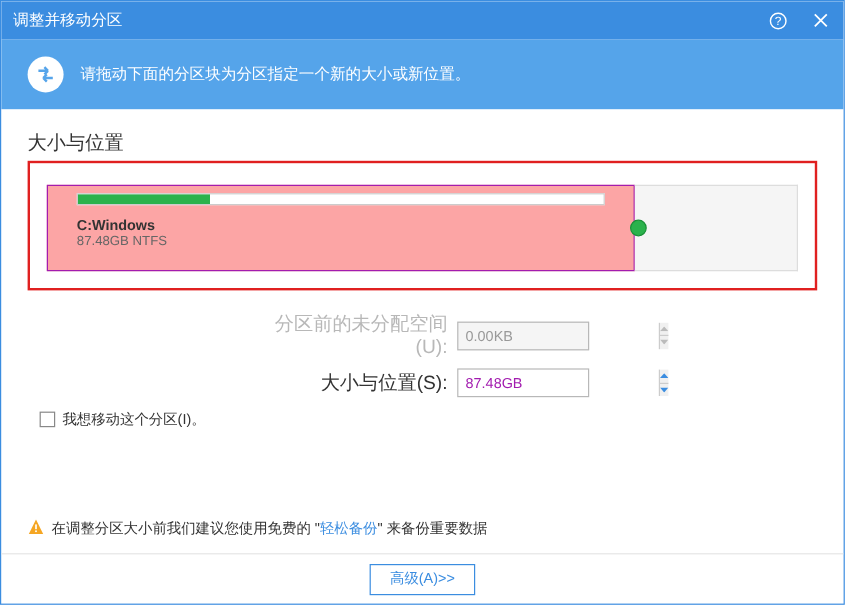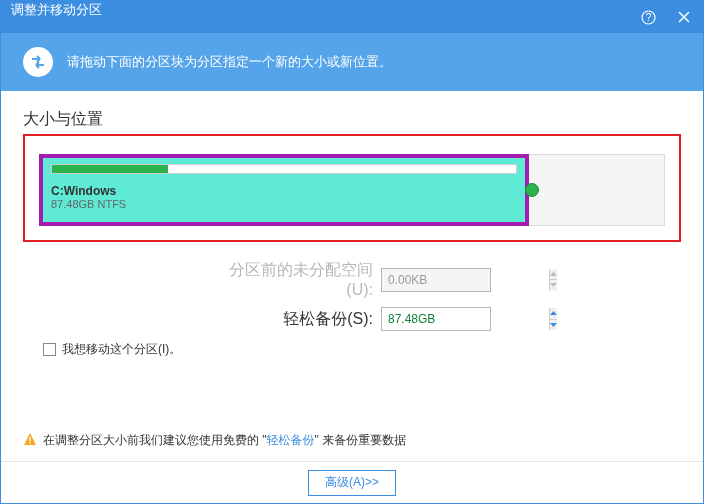--- a/index.html
+++ b/index.html
@@ -1,52 +1,52 @@
 <!DOCTYPE html>
 <html><head>
   <meta charset="utf-8">
   <style>
     * { box-sizing: border-box; margin: 0; padding: 0; font-family: "Microsoft YaHei", Arial, sans-serif; }
     body { width: 704px; height: 504px; background: #fff; border: 1px solid #3b8de0; overflow: hidden; }
     
-    .titlebar { height: 32px; background: #3b8de0; display: flex; padding: 0 10px; color: #fff; font-size: 13px; }
+    .titlebar { height: 32px; background: #3b8de0; display: flex; align-items: center; padding: 0 10px; color: #fff; font-size: 13px; }
     .titlebar-title { flex: 1; }
     .titlebar-actions { display: flex; gap: 18px; align-items: center; }
     .titlebar-icon { cursor: pointer; display: inline-flex; align-items: center; justify-content: center; width: 18px; height: 18px; }
     
     .banner { height: 58px; background: #55a4ea; display: flex; align-items: center; padding: 0 22px; gap: 14px; color: #fff; font-size: 13px; }
     .banner-icon { width: 30px; height: 30px; background: #fff; border-radius: 50%; display: flex; align-items: center; justify-content: center; }
     
     .content { padding: 18px 22px 0 22px; }
     
     .section-label { font-size: 16px; color: #333; margin-bottom: 4px; }
     
     .partition-box { border: 2px solid #e02020; padding: 18px 14px 14px 14px; background: #fff; }
     .partition-visual { position: relative; height: 72px; }
-    .partition-used { position: absolute; left: 0; top: 0; width: 490px; height: 100%; background: #5eead4; border: 4px solid #a21caf; padding: 6px 8px; }
+    .partition-used { position: absolute; left: 0; top: 0; width: 490px; height: 100%; background: #fca5a5; border: 1px solid #a21caf; padding: 6px 24px; }
     .partition-bar { height: 10px; background: #fff; border: 1px solid #ccc; margin-bottom: 10px; position: relative; }
     .partition-bar-fill { height: 100%; background: #2bb24c; width: 25%; }
     .partition-name { font-size: 12px; color: #333; font-weight: bold; }
     .partition-info { font-size: 11px; color: #666; }
     .partition-handle { position: absolute; left: 486px; top: 50%; transform: translateY(-50%); width: 14px; height: 14px; background: #2bb24c; border-radius: 50%; border: 1px solid #1a9038; z-index: 2; cursor: ew-resize; }
     .partition-free { position: absolute; left: 490px; top: 0; right: 0; height: 100%; background: #f5f5f5; border: 1px solid #ddd; border-left: none; }
     
     .fields { margin-top: 18px; }
     .field-row { display: flex; align-items: center; justify-content: center; margin-bottom: 8px; gap: 8px; }
     .field-label { width: 160px; text-align: right; font-size: 16px; color: #333; }
     .field-label.disabled { color: #b8b8b8; }
     .field-input-wrap { display: flex; align-items: flex-start; border: 1px solid #b8b8b8; width: 110px; height: 24px; }
     .field-input-wrap.disabled { background: #f5f5f5; }
-    .field-input { flex: 1; border: none; padding: 0 6px; font-size: 12px; background: transparent; outline: none; color: #15803d; height: 100%; }
+    .field-input { flex: 1; border: none; padding: 0 6px; font-size: 12px; background: transparent; outline: none; color: #a21caf; height: 100%; }
     .field-input-wrap.disabled .field-input { color: #999; }
     .spinner { width: 16px; height: 100%; display: flex; flex-direction: column; border-left: 1px solid #ccc; }
     .spinner-btn { flex: 1; display: flex; align-items: center; justify-content: center; cursor: pointer; background: #f0f0f0; }
     .spinner-btn:first-child { border-bottom: 1px solid #ccc; }
     
-    .checkbox-row { display: flex; align-items: center; gap: 6px; font-size: 12px; color: #333; margin-top: 10px; margin-left: 20px; }
+    .checkbox-row { display: flex; align-items: center; gap: 6px; font-size: 12px; color: #333; margin-top: 10px; margin-left: 10px; }
     .checkbox { width: 13px; height: 13px; border: 1px solid #888; background: #fff; cursor: pointer; }
     
     .warning-row { display: flex; align-items: center; gap: 6px; font-size: 12px; color: #333; position: absolute; left: 22px; bottom: 54px; }
     .warning-icon { color: #f5a623; }
     .link { color: #3b8de0; }
     
     .footer { position: absolute; bottom: 0; left: 0; right: 0; height: 42px; border-top: 1px solid #e5e5e5; display: flex; align-items: center; padding: 0 20px; justify-content: center; }
     .btn { height: 26px; padding: 0 16px; font-size: 12px; border: 1px solid #3b8de0; background: #fff; color: #3b8de0; cursor: pointer; display: inline-flex; align-items: center; gap: 5px; }
     .btn.primary { background: #3b8de0; color: #fff; }
     
@@ -112,21 +112,21 @@
               </div>
             <div class="spinner-btn">
                 <svg width="7" height="4">
                   <path d="M0 0 L3.5 4 L7 0 Z" fill="#bbb"></path>
                 </svg>
               </div>
           </div>
         </div>
       </div>
       <div class="field-row">
-        <span class="field-label">轻松备份(S):</span>
+        <span class="field-label">大小与位置(S):</span>
         <div class="field-input-wrap">
           <input class="field-input" value="87.48GB" style="">
           <div class="spinner">
             <div class="spinner-btn">
                 <svg width="7" height="4">
                   <path d="M0 4 L3.5 0 L7 4 Z" fill="#3b8de0"></path>
                 </svg>
               </div>
             <div class="spinner-btn">
                 <svg width="7" height="4">

